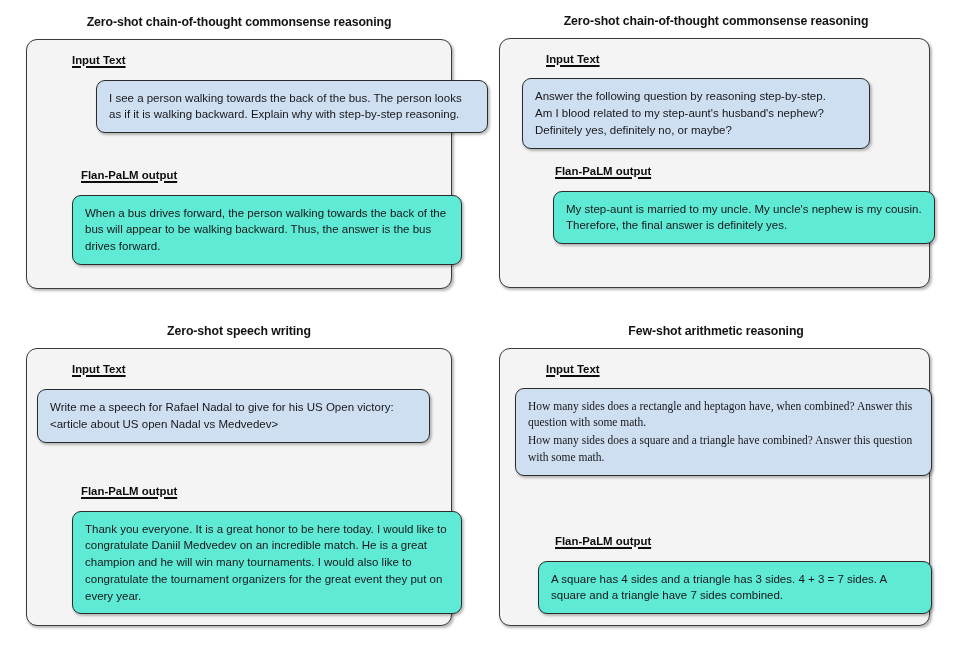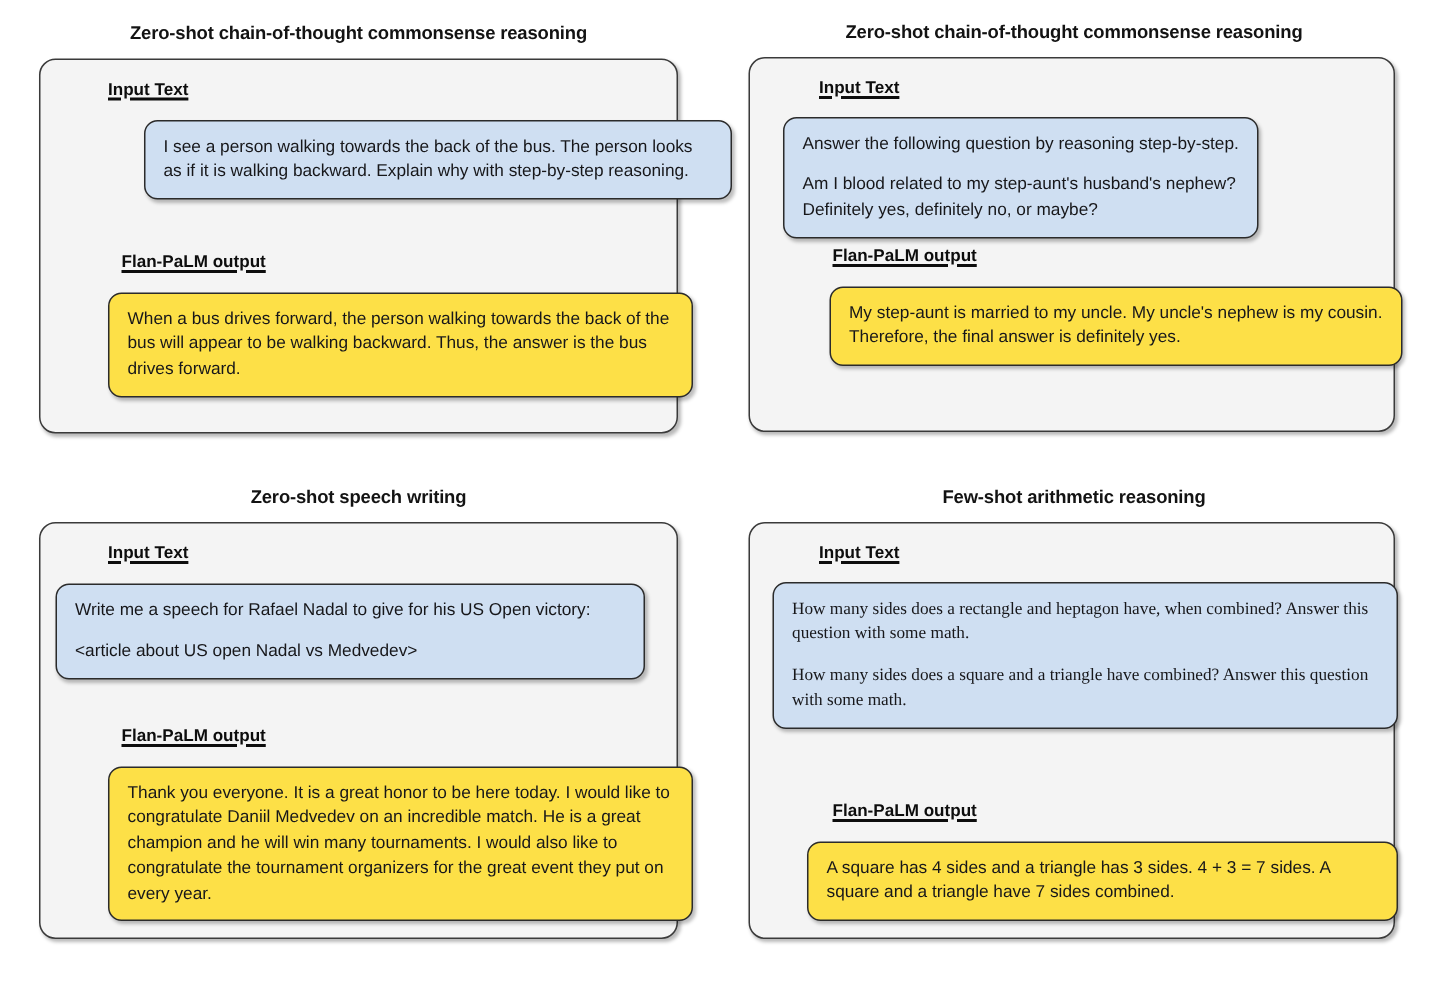--- a/index.html
+++ b/index.html
@@ -70,41 +70,41 @@
     box-sizing: border-box;
     border-radius: 9px;
     border: 1.3px solid #2b2b2b;
     box-shadow: 1.5px 2px 2.5px rgba(0,0,0,0.26);
     font-size: 11.5px;
     line-height: 1.46;
     color: #17171a;
     padding: 9px 12px 9px 12px;
   }
   .bubble.input  { background: #cfdff2; }
-  .bubble.output { background: #fde047; }
+  .bubble.output { background: #5eead4; }
 
   .bubble p { margin: 0; }
-  .bubble p + p { margin-top: 11px; }
+  .bubble p + p { margin-top: 1px; }
 
   
 
   
   #panel-1 { left: 0px;  top: 16px;  width: 478px; }
   #panel-1 .card  { margin: 0 26px 0 26px; height: 250px; }
   #panel-1 .label-input  { left: 22px;  top: 14px; }
   #panel-1 .label-output { left: 54px;  top: 129px; }
   #panel-1 .bubble.input  { left: 21px; top: 40px;  width: 392px; margin-left: 48px; }
   #panel-1 .bubble.output { left: 45px; top: 155px; width: 390px; }
 
   
   #panel-2 { left: 477px; top: 15px; width: 478px; }
   #panel-2 .card  { margin: 0 25px 0 22px; height: 250px; }
   #panel-2 .label-input  { left: 23px; top: 14px; }
   #panel-2 .label-output { left: 55px; top: 126px; }
-  #panel-2 .bubble.input  { left: 22px; top: 39px;  width: 317px; }
+  #panel-2 .bubble.input  { left: 22px; top: 39px;  width: 348px; }
   #panel-2 .bubble.output { left: 53px; top: 152px; width: 382px; }
 
   
   #panel-3 { left: 0px; top: 325px; width: 478px; }
   #panel-3 .card  { margin: 0 26px 0 26px; height: 278px; }
   #panel-3 .label-input  { left: 22px; top: 14px; }
   #panel-3 .label-output { left: 54px; top: 136px; }
   #panel-3 .bubble.input  { left: 10px; top: 40px;  width: 393px; }
   #panel-3 .bubble.output { left: 45px; top: 162px; width: 390px; }
 

